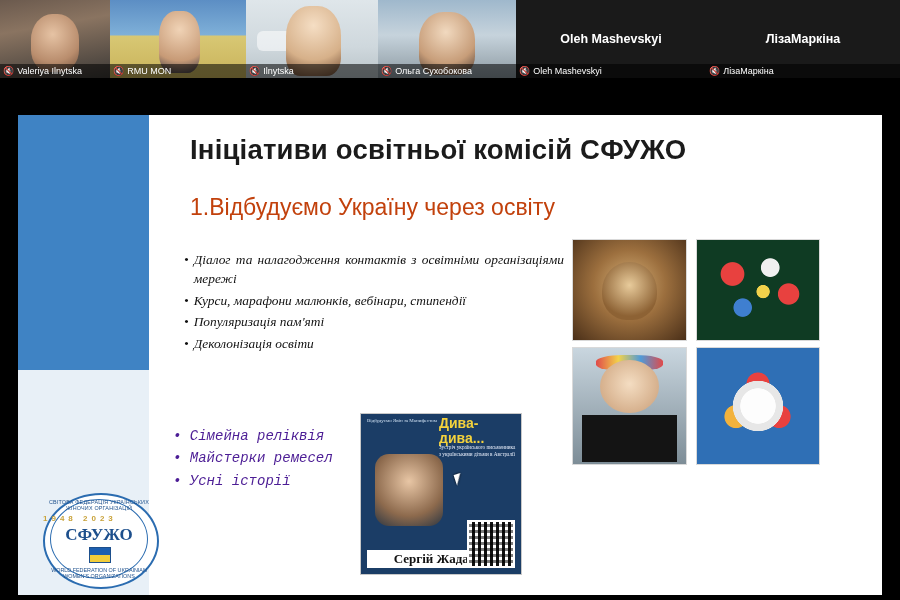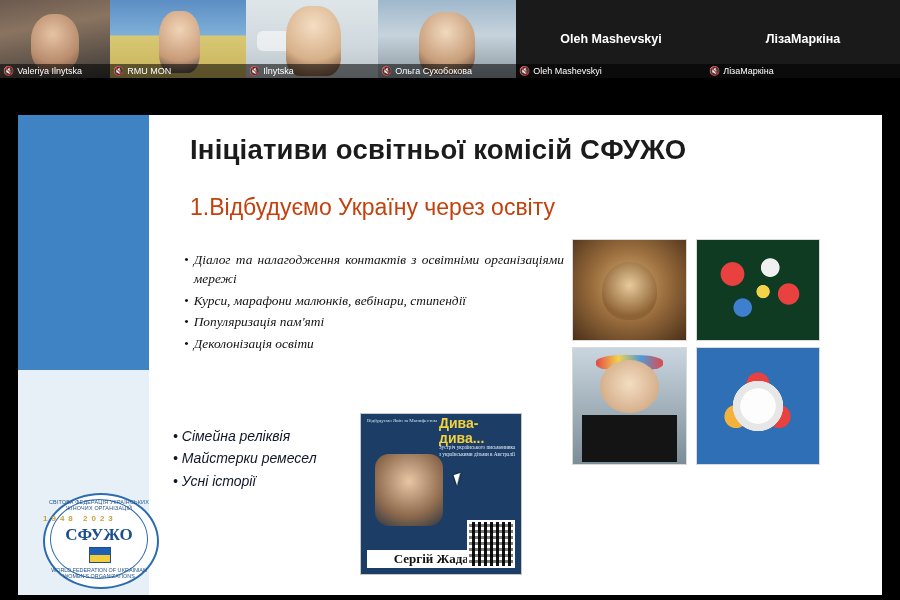--- a/index.html
+++ b/index.html
@@ -55,21 +55,21 @@
   }
   .bullets{
     position:absolute;left:166px;top:135px;width:380px;
     font-family:"Liberation Serif", serif;font-style:italic;font-size:13.4px;color:#111;line-height:1.45;
   }
   .bullets .b{display:flex;gap:5px;margin-bottom:2px;}
   .bullets .b .dot{flex:0 0 auto;}
   .bullets .b .txt{flex:1 1 auto;text-align:justify;}
   .bullets2{
     position:absolute;left:155px;top:310px;width:250px;
-    font-family:Liberation Sans, sans-serif;font-style:italic;font-size:14px;color:#0f172a;line-height:1.6;
+    font-family:Liberation Mono, monospace;font-style:italic;font-size:14px;color:#4c1d95;line-height:1.6;
   }
 
   
   .photos{position:absolute;left:540px;top:124px;width:260px;height:270px;}
   .ph{position:absolute;border:1px solid #d9d9d9;overflow:hidden;}
   .ph-cat{left:14px;top:0;width:113px;height:100px;background:radial-gradient(ellipse at 50% 45%,#d7b27a 0%,#9c6f3e 45%,#4a2f18 100%);}
   .ph-cat:after{content:"";position:absolute;left:26%;top:22%;width:48%;height:58%;border-radius:50% 50% 45% 45%;background:radial-gradient(circle at 50% 40%,#e8cb9b,#8d6234 70%);}
   .ph-flow1{left:138px;top:0;width:122px;height:100px;background:#0f3b23;}
   .ph-flow1:after{content:"";position:absolute;left:8%;top:10%;width:84%;height:80%;background:
      radial-gradient(circle at 25% 30%,#e8413f 0 12%,transparent 13%),

